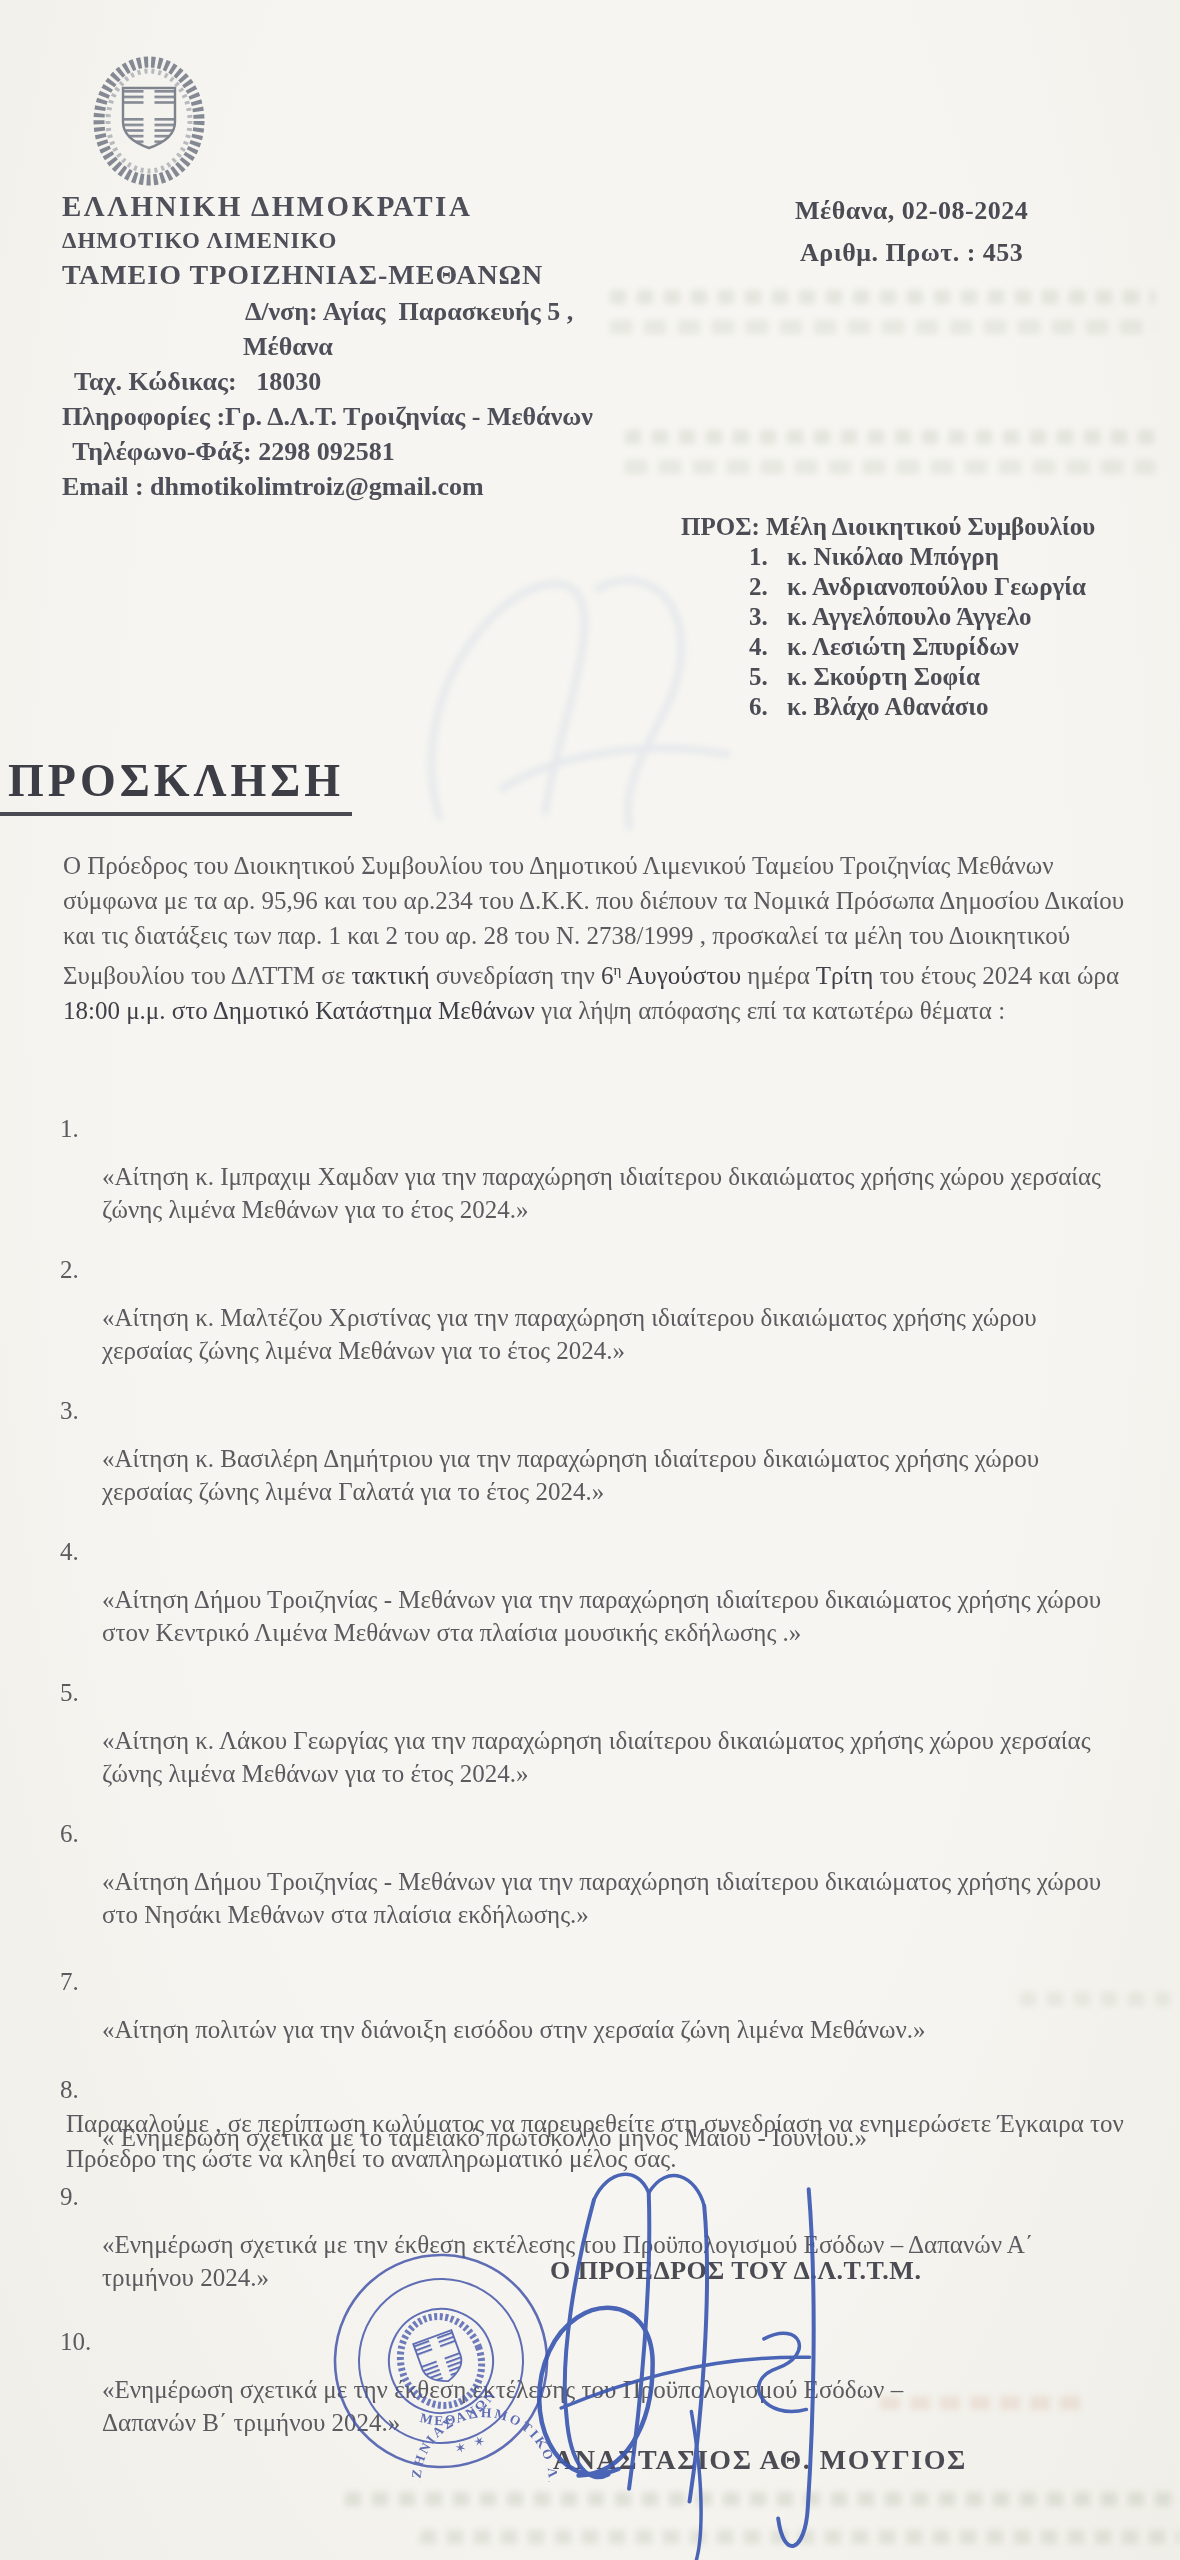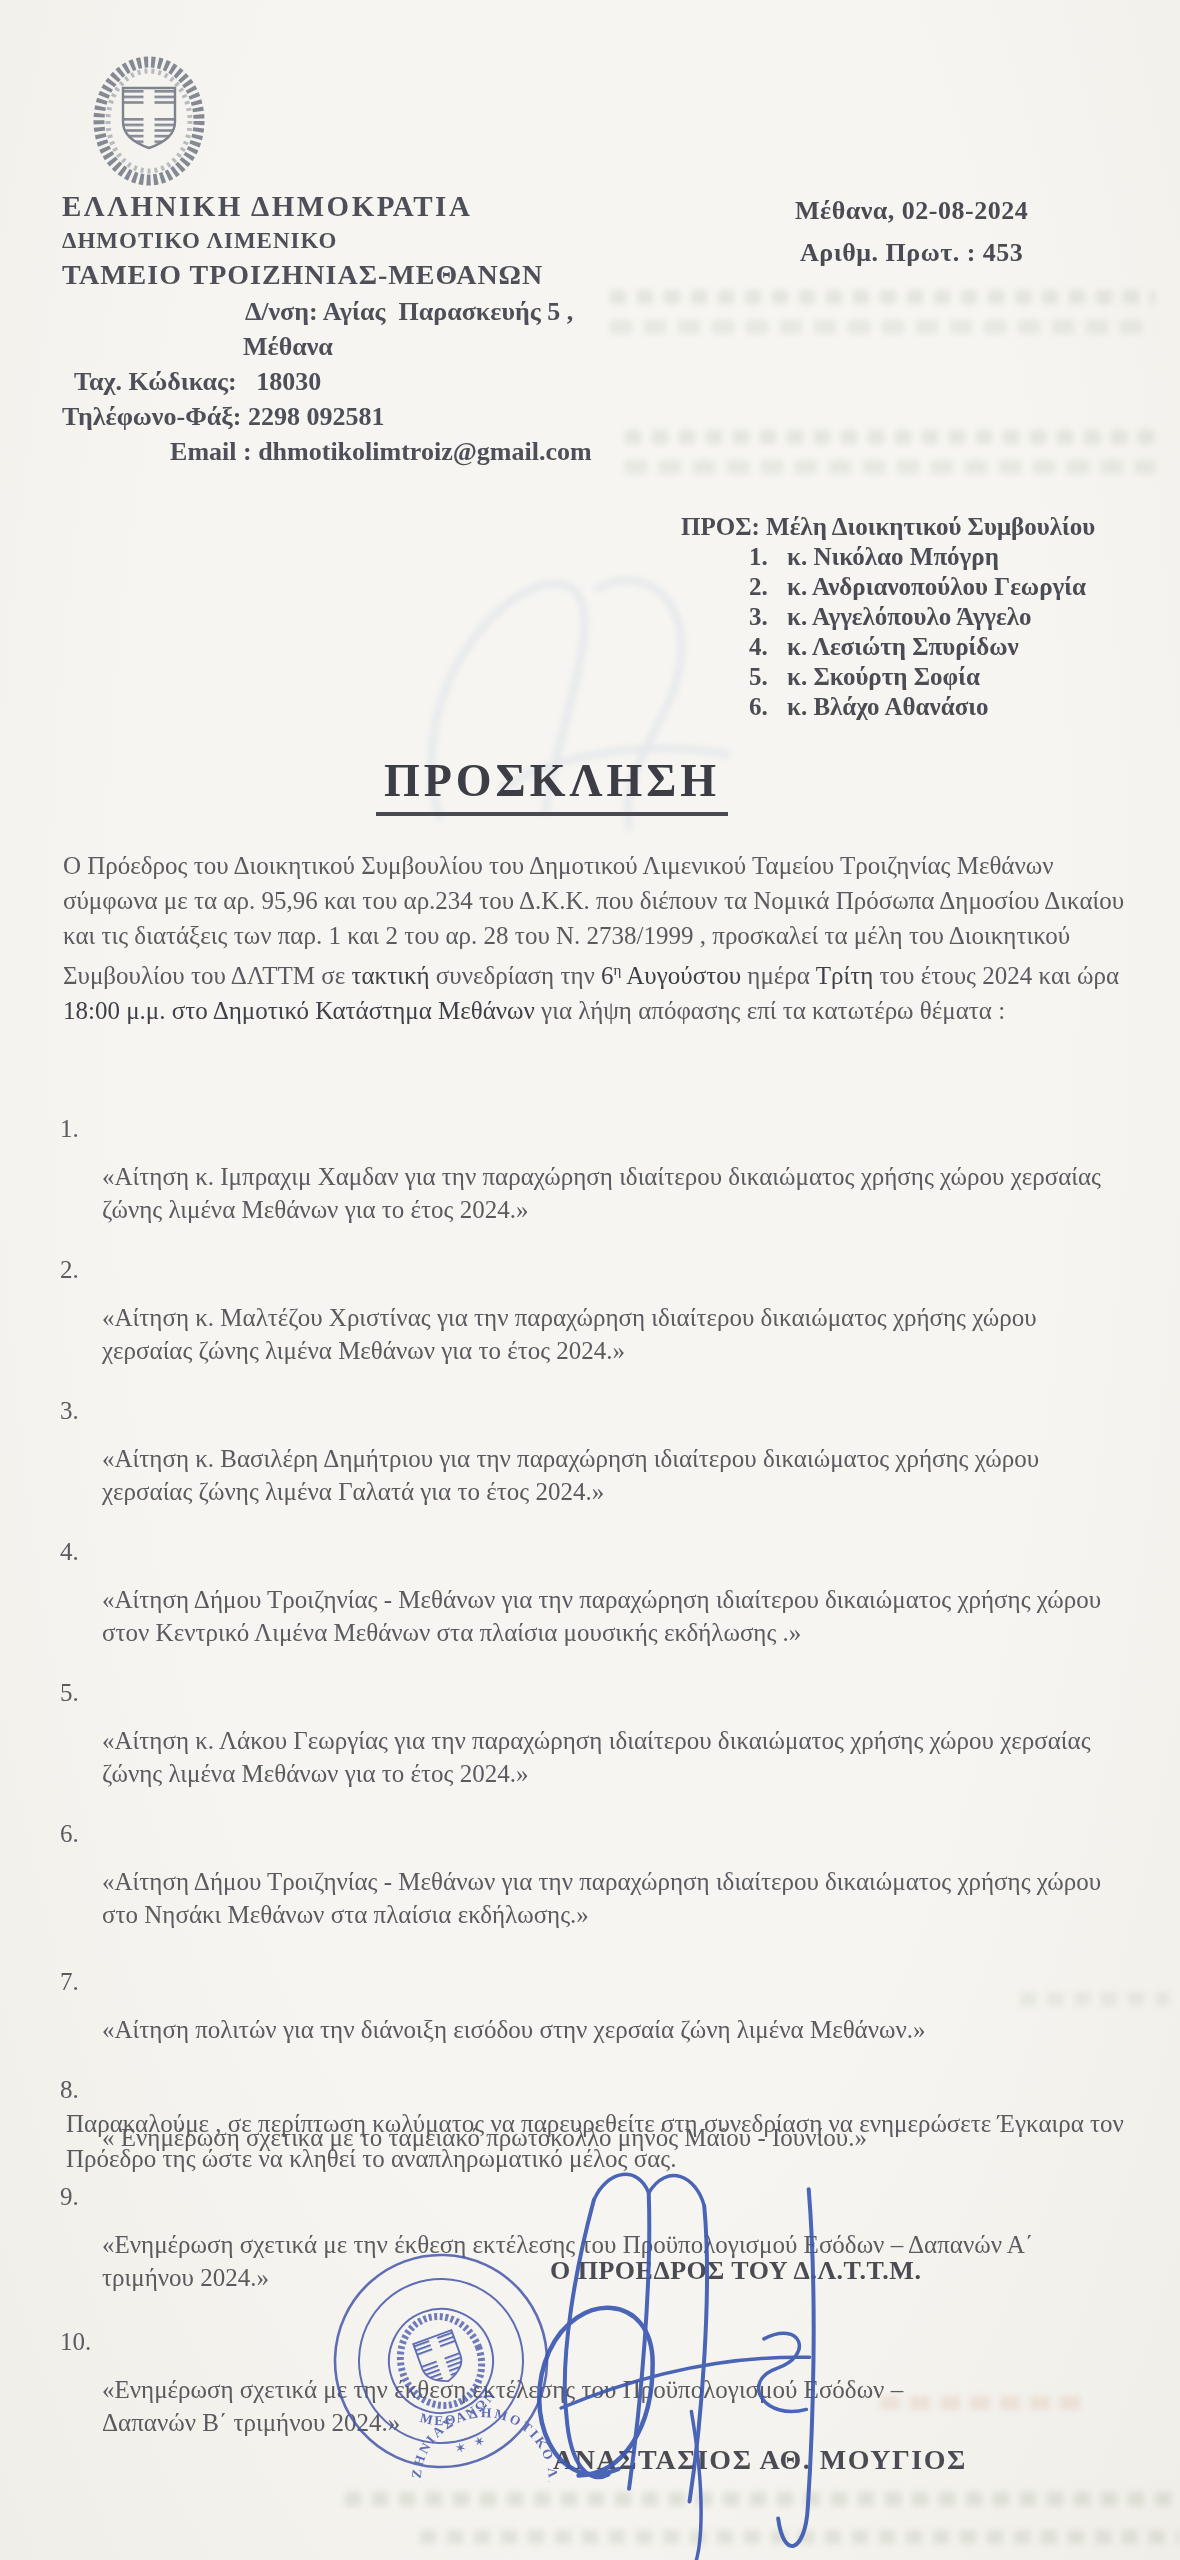--- a/index.html
+++ b/index.html
@@ -27,21 +27,21 @@
   .meta-date{left:795px;top:196px;font-size:26px;font-weight:700;letter-spacing:.5px;color:#4b4b54;}
   .meta-protocol{left:800px;top:238px;font-size:26px;font-weight:700;letter-spacing:.5px;color:#4b4b54;}
 
   
   #recipients{left:681px;top:512px;width:480px;}
   .rec-heading{font-size:25px;font-weight:700;line-height:30px;color:#4c4c55;}
   .rec-row{display:flex;padding-left:68px;font-size:25px;font-weight:700;line-height:30px;color:#4c4c55;}
   .rec-row .num{flex:none;width:38px;}
 
   
-  .title-wrap{left:0;top:754px;width:1104px;text-align:center;}
+  .title-wrap{left:0;top:754px;width:1104px;text-align:left;}
   .title-wrap span{
     display:inline-block;font-size:46px;font-weight:700;letter-spacing:4px;color:#3d3d45;
     border-bottom:4px solid #4a4a52;padding:0 8px 5px 8px;
   }
 
   
   #intro-paragraph{left:63px;top:848px;width:1072px;font-size:25px;line-height:35px;color:#5b5a5f;}
   #intro-paragraph b{font-weight:400;color:#3f3f48;}
   #intro-paragraph sup{font-size:60%;vertical-align:super;}
 
@@ -126,20 +126,24 @@
       </div>
       <div class="addr-line">
         <span class="addr-label"></span>
         <span class="addr-value">Μέθανα</span>
       </div>
       <div class="addr-line">
         <span class="addr-label">Ταχ. Κώδικας</span>
         <span class="addr-value">:   18030</span>
       </div>
       <div class="addr-line">
+        <span class="addr-label">Πληροφορίες </span>
+        <span class="addr-value">:Γρ. Δ.Λ.Τ. Τροιζηνίας - Μεθάνων</span>
+      </div>
+      <div class="addr-line">
         <span class="addr-label">Τηλέφωνο-Φάξ</span>
         <span class="addr-value">: 2298 092581</span>
       </div>
       <div class="addr-line">
         <span class="addr-label">Email </span>
         <span class="addr-value">: dhmotikolimtroiz@gmail.com</span>
       </div>
     </div>
 
   <div class="abs meta-date">Μέθανα, 02-08-2024</div>

